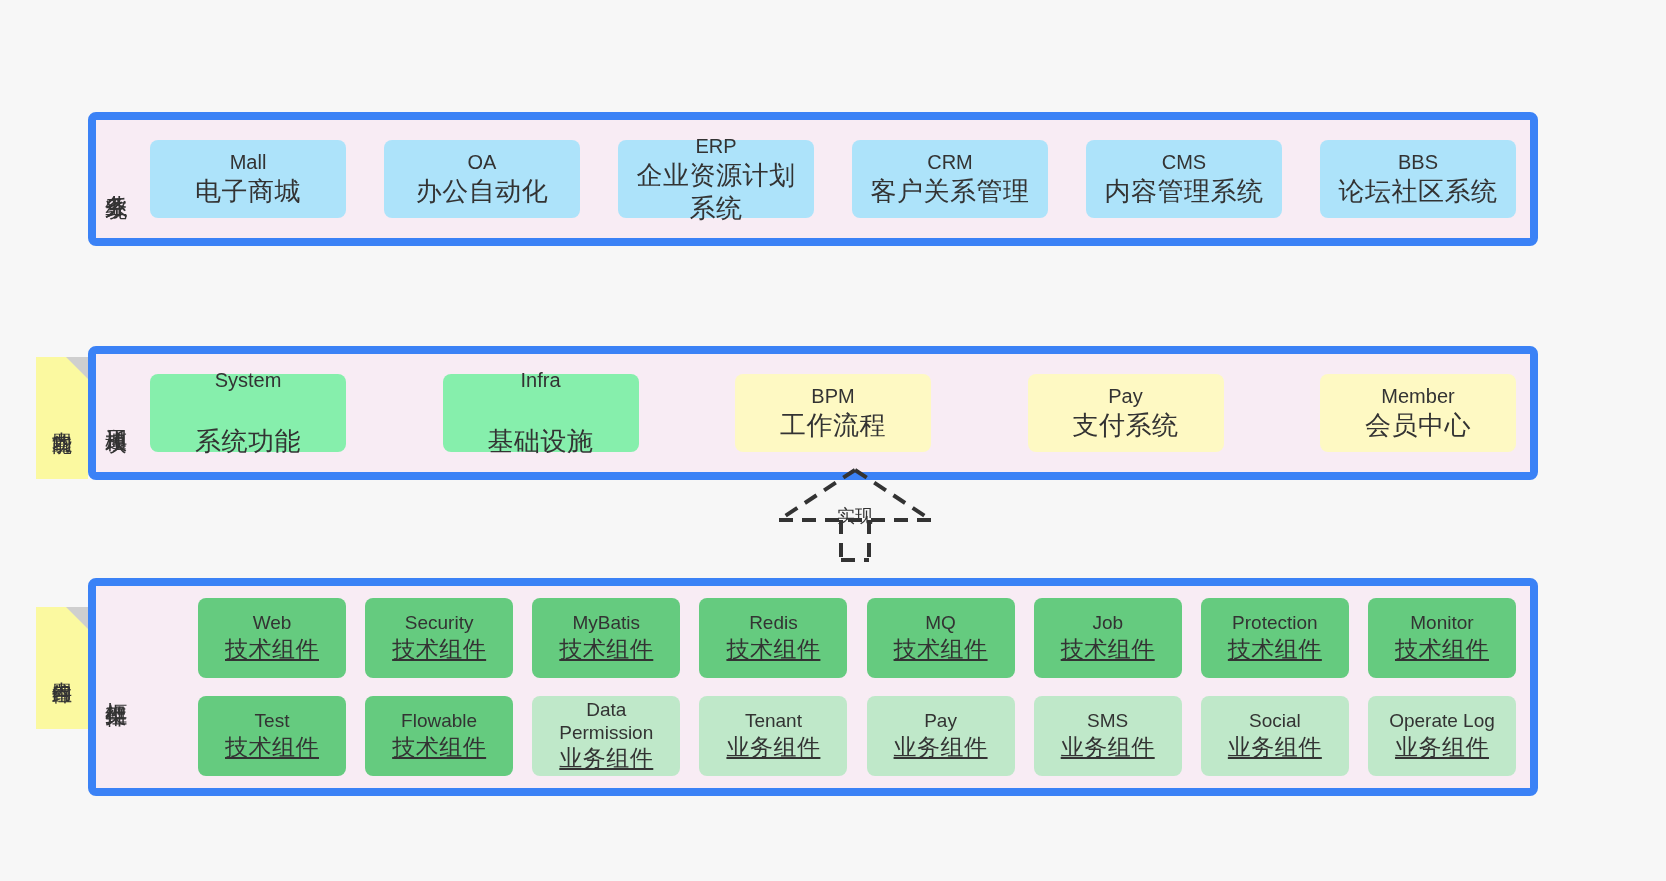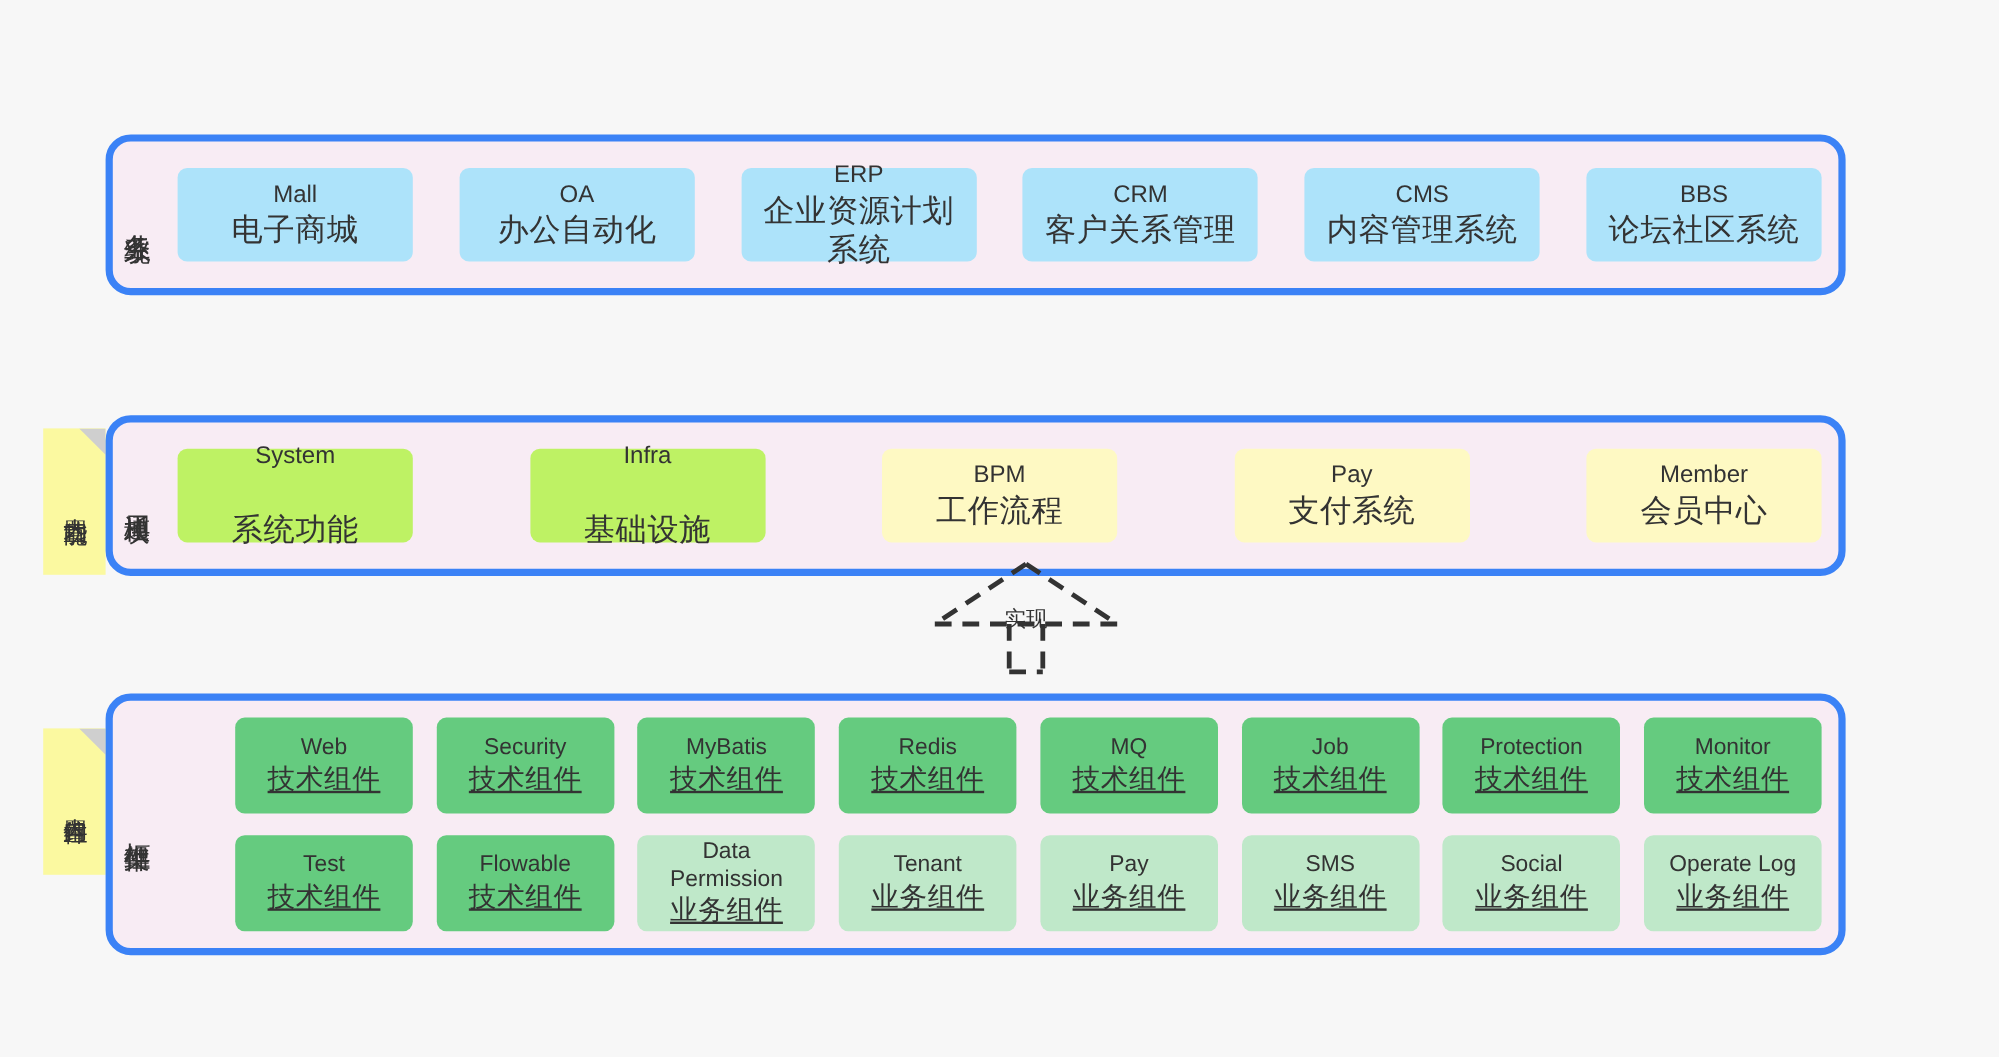--- a/index.html
+++ b/index.html
@@ -19,22 +19,22 @@
     position: relative;
     width: 1666px;
     height: 881px;
   }
 
   
   .layer-panel {
     position: absolute;
     box-sizing: border-box;
     background: #f8ecf4;
-    border: 6px solid #3b82f6;
-    border-radius: 21px;
+    border: 8px solid #3b82f6;
+    border-radius: 8px;
     display: flex;
     align-items: stretch;
   }
   .layer-vlabel {
     flex: 0 0 auto;
     width: 40px;
     display: flex;
     align-items: center;
     justify-content: center;
     font-size: 22px;
@@ -88,21 +88,21 @@
   .row-biz .card {
     width: 196px;
     height: 78px;
     background: #ade3fa;
   }
   
   .row-mod .card {
     width: 196px;
     height: 78px;
   }
-  .card.red   { background: #bef264; gap: 32px; }
+  .card.red   { background: #86efac; gap: 32px; }
   .card.pink  { background: #fef9c3; }
 
   
   .row-fw .card {
     width: 148px;
     height: 80px;
   }
   .card.green-dark  { background: #65cb7f; }
   .card.green-light { background: #bfe8c9; }
   .row-fw .card .c-en { font-size: 19px; line-height: 1.18; }

